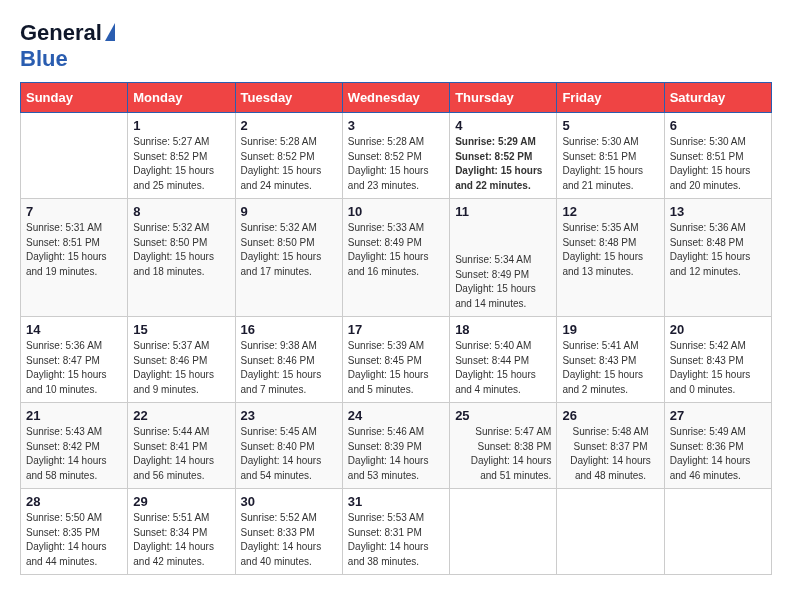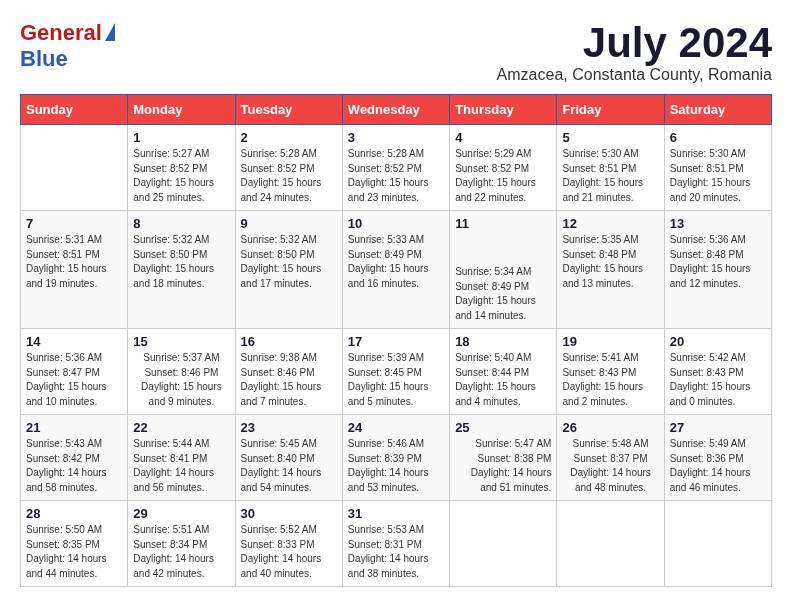--- a/index.html
+++ b/index.html
@@ -21,21 +21,21 @@
       flex-direction: column;
       align-items: flex-start;
     }
     .logo-text {
       display: flex;
       align-items: center;
     }
     .logo-general {
       font-size: 22px;
       font-weight: bold;
-      color: #b91c1c;
+      color: #0f172a;
     }
     .logo-blue {
       font-size: 22px;
       font-weight: bold;
       color: #2a5db0;
     }
     .logo-icon {
       width: 0;
       height: 0;
       border-left: 10px solid transparent;
@@ -101,24 +101,20 @@
 </head>
 <body>
 
 <div class="header">
   <div class="logo">
     <div class="logo-text">
       <span class="logo-general">General</span>
       <div class="logo-icon"></div>
     </div>
     <span class="logo-blue">Blue</span>
-  </div>
-  <div class="title-section">
-    <div class="month-title">July 2024</div>
-    <div class="location-title">Amzacea, Constanta County, Romania</div>
   </div>
 </div>
 
 <table>
   <thead>
     <tr>
     <th>Sunday</th>
         <th>Monday</th>
         <th>Tuesday</th>
         <th>Wednesday</th>
@@ -146,21 +142,21 @@
         </td>
         <td>
           <span class="day-number">3</span>
           <div class="day-info" style="white-space: pre-line;">Sunrise: 5:28 AM
 Sunset: 8:52 PM
 Daylight: 15 hours
 and 23 minutes.</div>
         </td>
         <td>
           <span class="day-number">4</span>
-          <div class="day-info" style="white-space: pre-line;">Sunrise: 5:29 AM
+          <div class="day-info" style="white-space: pre-line; font-weight: bold;">Sunrise: 5:29 AM
 Sunset: 8:52 PM
 Daylight: 15 hours
 and 22 minutes.</div>
         </td>
         <td>
           <span class="day-number">5</span>
           <div class="day-info" style="white-space: pre-line;">Sunrise: 5:30 AM
 Sunset: 8:51 PM
 Daylight: 15 hours
 and 21 minutes.</div>
@@ -227,21 +223,21 @@
       <tr>
         <td>
           <span class="day-number">14</span>
           <div class="day-info" style="white-space: pre-line;">Sunrise: 5:36 AM
 Sunset: 8:47 PM
 Daylight: 15 hours
 and 10 minutes.</div>
         </td>
         <td>
           <span class="day-number">15</span>
-          <div class="day-info" style="white-space: pre-line; text-align: center;">Sunrise: 5:37 AM
+          <div class="day-info" style="white-space: pre-line;">Sunrise: 5:37 AM
 Sunset: 8:46 PM
 Daylight: 15 hours
 and 9 minutes.</div>
         </td>
         <td>
           <span class="day-number">16</span>
           <div class="day-info" style="white-space: pre-line;">Sunrise: 9:38 AM
 Sunset: 8:46 PM
 Daylight: 15 hours
 and 7 minutes.</div>

